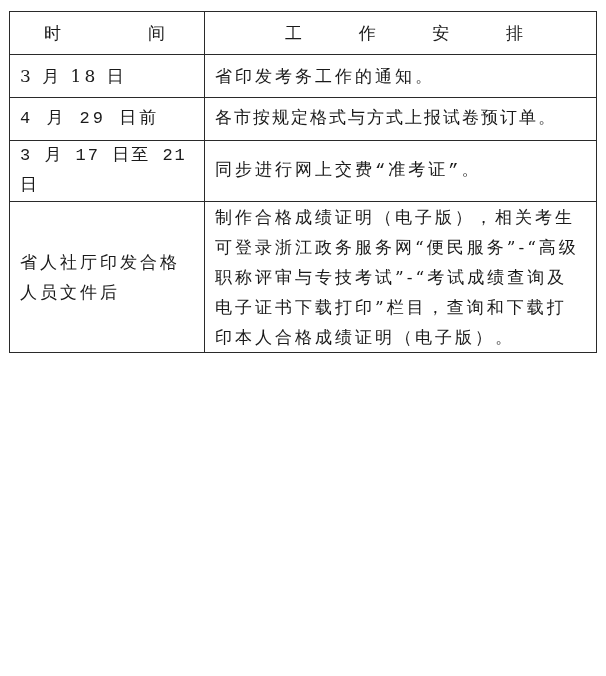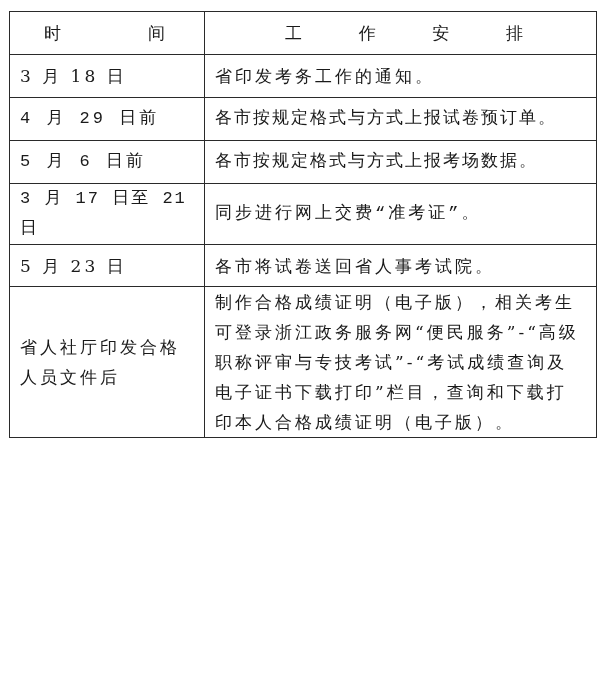--- a/index.html
+++ b/index.html
@@ -56,30 +56,22 @@
     </th>
   </tr>
   <tr class="r1">
     <td>3 月 18 日</td>
     <td>省印发考务工作的通知。</td>
   </tr>
   <tr class="r3">
     <td>4 月 29 日前</td>
     <td style="letter-spacing:2px;">各市按规定格式与方式上报试卷预订单。</td>
   </tr>
-  <tr class="r4">
-    <td>5 月 6 日前</td>
-    <td style="letter-spacing:2px;">各市按规定格式与方式上报考场数据。</td>
-  </tr>
   <tr class="r5">
     <td style="letter-spacing:2px;">3 月 17 日至 21 日</td>
     <td>同步进行网上交费“准考证”。</td>
-  </tr>
-  <tr class="r8">
-    <td>5 月 23 日</td>
-    <td>各市将试卷送回省人事考试院。</td>
   </tr>
   <tr class="r10">
     <td class="multi">省人社厅印发合格人员文件后</td>
     <td class="dense">制作合格成绩证明（电子版），相关考生可登录浙江政务服务网“便民服务”-“高级职称评审与专技考试”-“考试成绩查询及电子证书下载打印”栏目，查询和下载打印本人合格成绩证明（电子版）。</td>
   </tr>
 </tbody>
   </table>
 
 </body></html>

